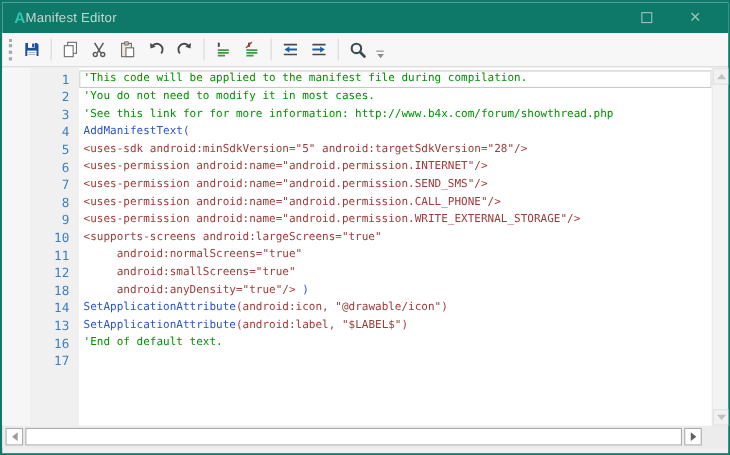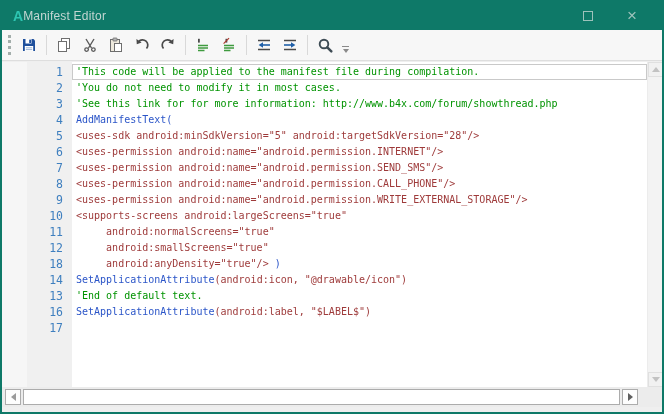--- a/index.html
+++ b/index.html
@@ -227,22 +227,22 @@
         <div class="line"><span class="tok-xml">&lt;uses-sdk android:minSdkVersion="5" android:targetSdkVersion="28"/&gt;</span></div>
         <div class="line"><span class="tok-xml">&lt;uses-permission android:name="android.permission.INTERNET"/&gt;</span></div>
         <div class="line"><span class="tok-xml">&lt;uses-permission android:name="android.permission.SEND_SMS"/&gt;</span></div>
         <div class="line"><span class="tok-xml">&lt;uses-permission android:name="android.permission.CALL_PHONE"/&gt;</span></div>
         <div class="line"><span class="tok-xml">&lt;uses-permission android:name="android.permission.WRITE_EXTERNAL_STORAGE"/&gt;</span></div>
         <div class="line"><span class="tok-xml">&lt;supports-screens android:largeScreens="true"</span></div>
         <div class="line"><span class="tok-xml">     android:normalScreens="true"</span></div>
         <div class="line"><span class="tok-xml">     android:smallScreens="true"</span></div>
         <div class="line"><span class="tok-xml">     android:anyDensity="true"/&gt; </span><span class="tok-keyword">)</span></div>
         <div class="line"><span class="tok-keyword">SetApplicationAttribute</span><span class="tok-xml">(android:icon, "@drawable/icon")</span></div>
+        <div class="line"><span class="tok-keyword">SetApplicationAttribute</span><span class="tok-xml">(android:label, "$LABEL$")</span></div>
         <div class="line"><span class="tok-comment">'End of default text.</span></div>
-        <div class="line"><span class="tok-keyword">SetApplicationAttribute</span><span class="tok-xml">(android:label, "$LABEL$")</span></div>
         <div class="line"></div>
       </div>
     <div class="vscroll">
       <div class="vs-btn top">
         <span class="tri-up"></span>
       </div>
       <div class="vs-btn bottom">
         <span class="tri-down"></span>
       </div>
     </div>

